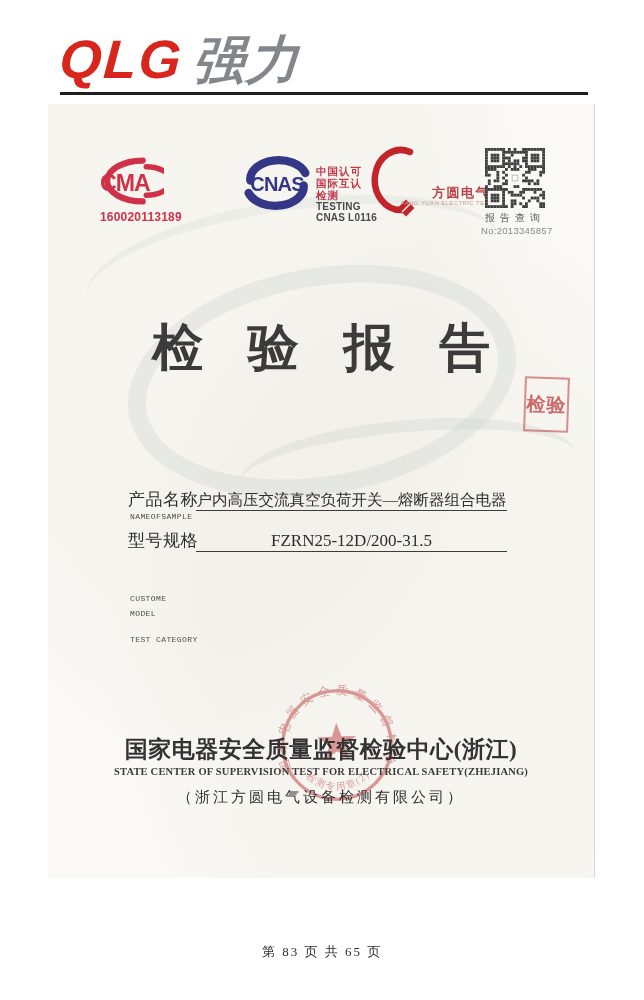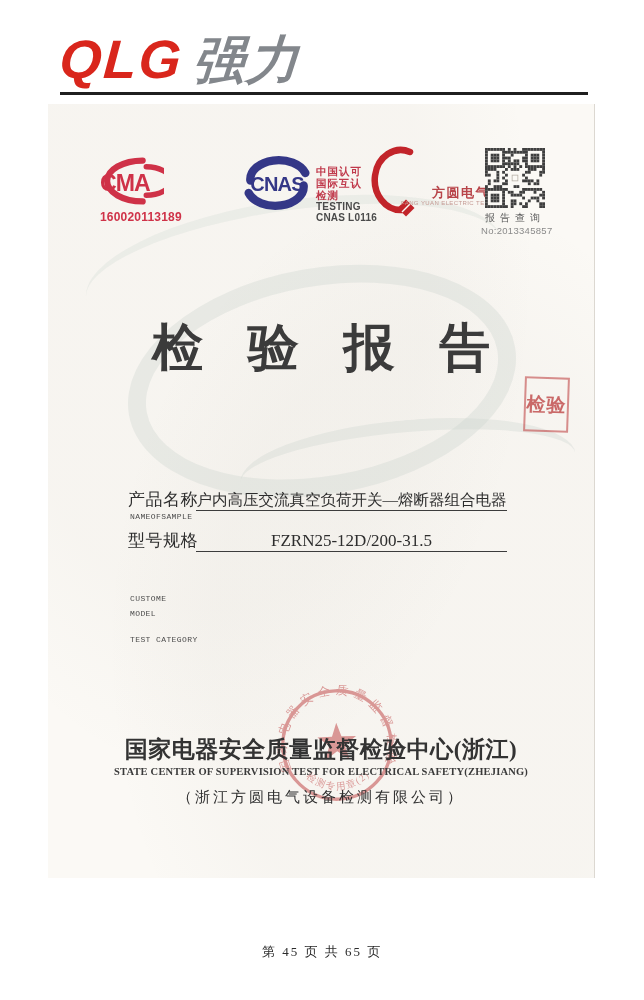--- a/index.html
+++ b/index.html
@@ -410,14 +410,14 @@
       <text font-family="Liberation Serif, serif" font-size="10" fill="#c85f5f" letter-spacing="1.5" text-anchor="middle">
         <textPath href="#botPath" startOffset="50%">检测专用章(2)</textPath>
       </text>
     </svg>
 
     <div class="org-cn">国家电器安全质量监督检验中心(浙江)</div>
     <div class="org-en">STATE CENTER OF SUPERVISION TEST FOR ELECTRICAL SAFETY(ZHEJIANG)</div>
     <div class="org-co">（浙江方圆电气设备检测有限公司）</div>
   </div>
 
-  <div class="footer">第 45 页 共 65 页</div>
+  <div class="footer">第 83 页 共 65 页</div>
 </div>
 
 </body></html>

